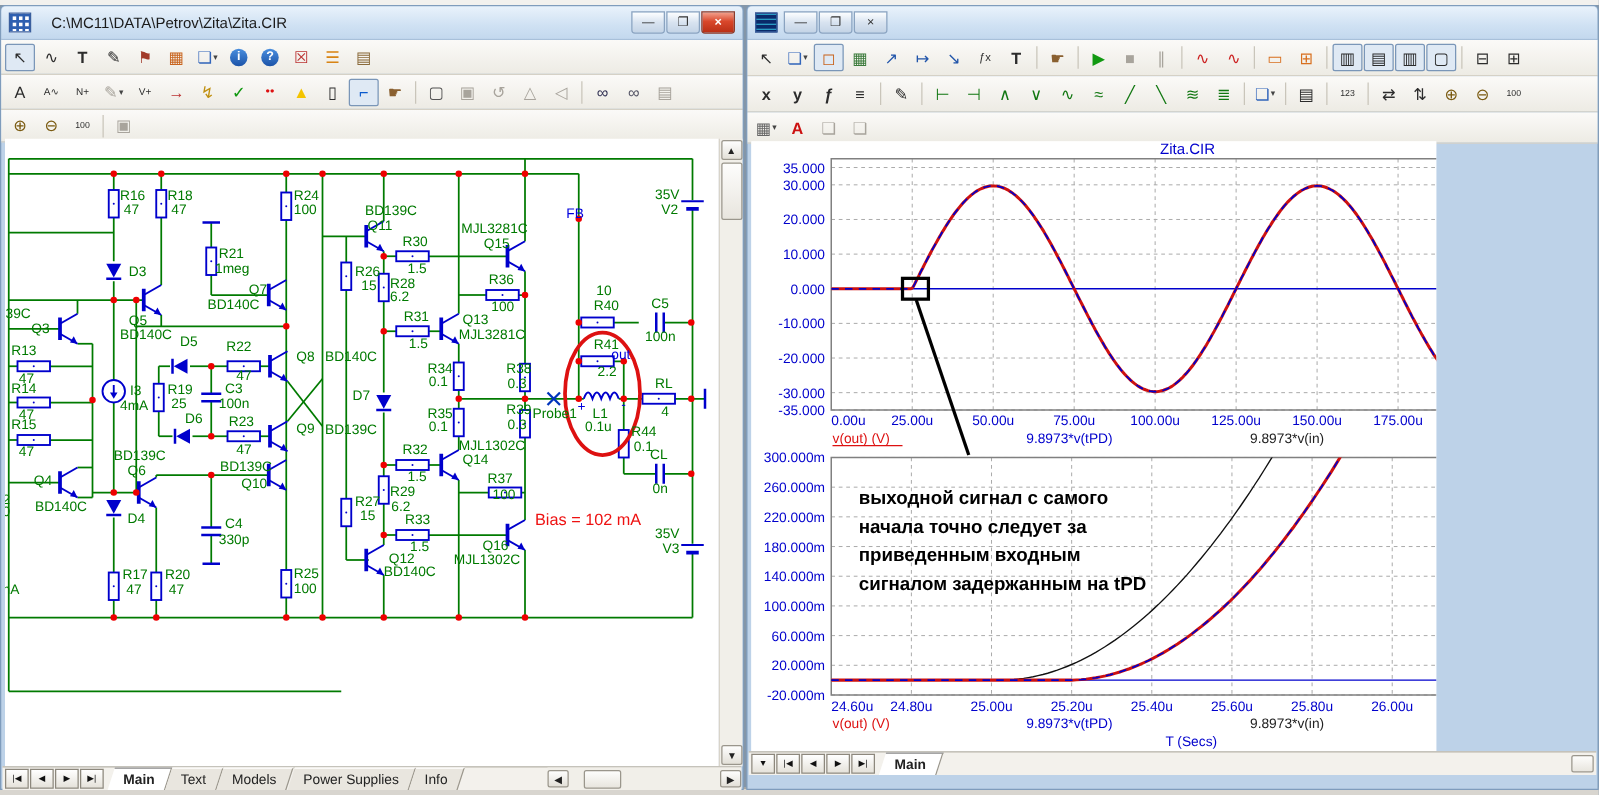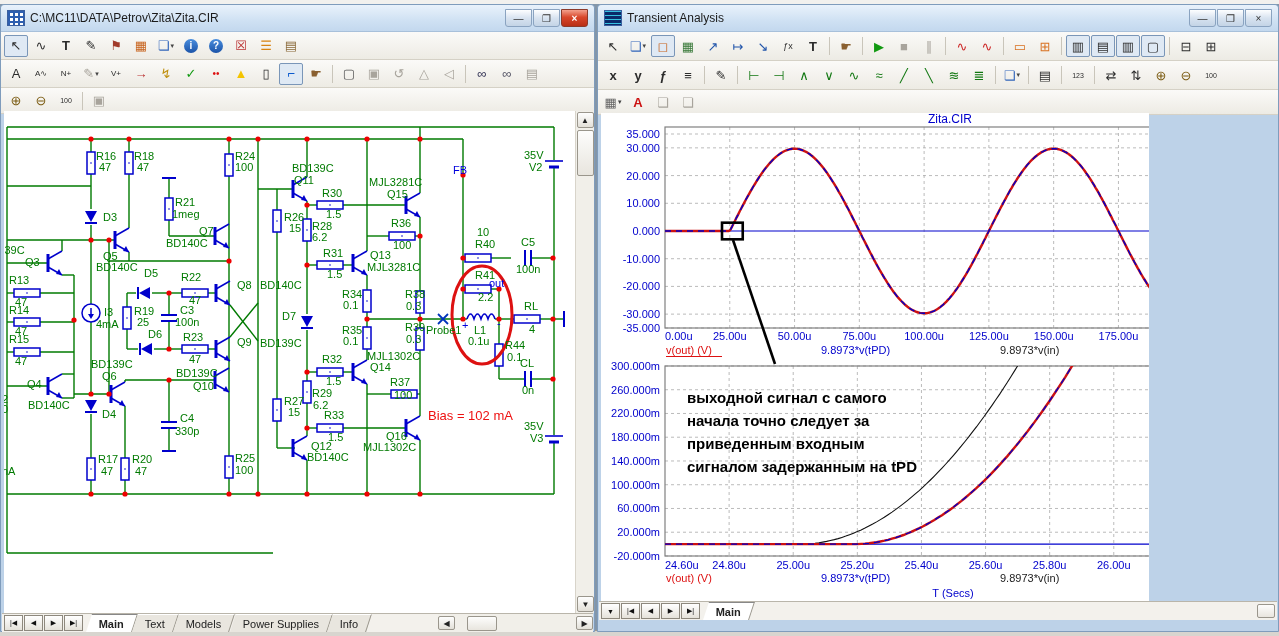--- a/index.html
+++ b/index.html
@@ -9,21 +9,21 @@
   .win{position:absolute;top:4px;height:628px;background:#bdd2e8;border:1px solid #7f9cbc;
     border-radius:4px 4px 0 0;box-sizing:border-box;}
   #leftwin{left:0;width:595px;}
   #rightwin{left:597px;width:682px;}
   .titlebar{height:26px;display:flex;align-items:center;padding:0 4px;
     background:linear-gradient(#e9f2fb,#cfe1f3 60%,#c3d8ee);border-radius:4px 4px 0 0;
     border-bottom:1px solid #a8c0da;}
   .titlebar .wicon{width:16px;height:14px;margin:0 5px 0 2px;background:#fff;border:1px solid #3a5f9e;
     background-image:linear-gradient(90deg,#2e5fb0 2px,transparent 2px),linear-gradient(#2e5fb0 2px,transparent 2px);
     background-size:5px 5px;}
-  .titlebar .ttext{font-size:12px;color:#1b1b1b;flex:1;white-space:nowrap;overflow:hidden;}
+  .titlebar .ttext{font-size:12px;color:#1b1b1b;flex:1;white-space:nowrap;overflow:hidden;margin-left:11px;}
   .winbtns{display:flex;gap:1px;margin-right:2px;}
   .wbtn{width:25px;height:16px;display:flex;align-items:center;justify-content:center;
     font-size:10px;color:#333;border:1px solid #8aa3c0;border-radius:0 0 3px 3px;
     background:linear-gradient(#fdfeff,#d8e3f0 50%,#c4d4e6);cursor:default;}
   .wbtn.close-active{background:linear-gradient(#f2a08c,#d9472b 45%,#b92f16);color:#fff;border-color:#8c3a2a;font-weight:bold;}
   .toolbar{background:linear-gradient(#fbfaf8,#edebe4);border-bottom:1px solid #d5d1c6;
     display:flex;align-items:center;padding:1px 3px;gap:1px;}
   .ticon{width:22px;height:20px;display:inline-flex;align-items:center;justify-content:center;
     font-size:13px;color:#2c2c2c;border:1px solid transparent;border-radius:2px;position:relative;}
   .ticon.p{border:1px solid #7a96b8;background:#dfe9f4;}
@@ -780,21 +780,20 @@
       <span class="sb-thumb" style="width:28px;height:13px;margin-left:12px;"></span>
       <span style="flex:1"></span>
       <span class="sbtn" style="height:14px;">▶</span>
     </span>
   </div>
 </div>
 
 <div class="win" id="rightwin">
   <div class="titlebar">
     <span class="wicon" style="background:#0a2a6a;background-image:linear-gradient(#35c0e0 1px,transparent 1px);background-size:4px 4px;"></span>
-    <span class="ttext">Transient Analysis</span>
     <span class="winbtns">
       <span class="wbtn">—</span>
       <span class="wbtn">❐</span>
       <span class="wbtn">×</span>
     </span>
   </div>
   <div class="toolbar" id="rw-t1" style="height:26px;">
       <span class="ticon">
         <span class="g">↖</span>
       </span>

